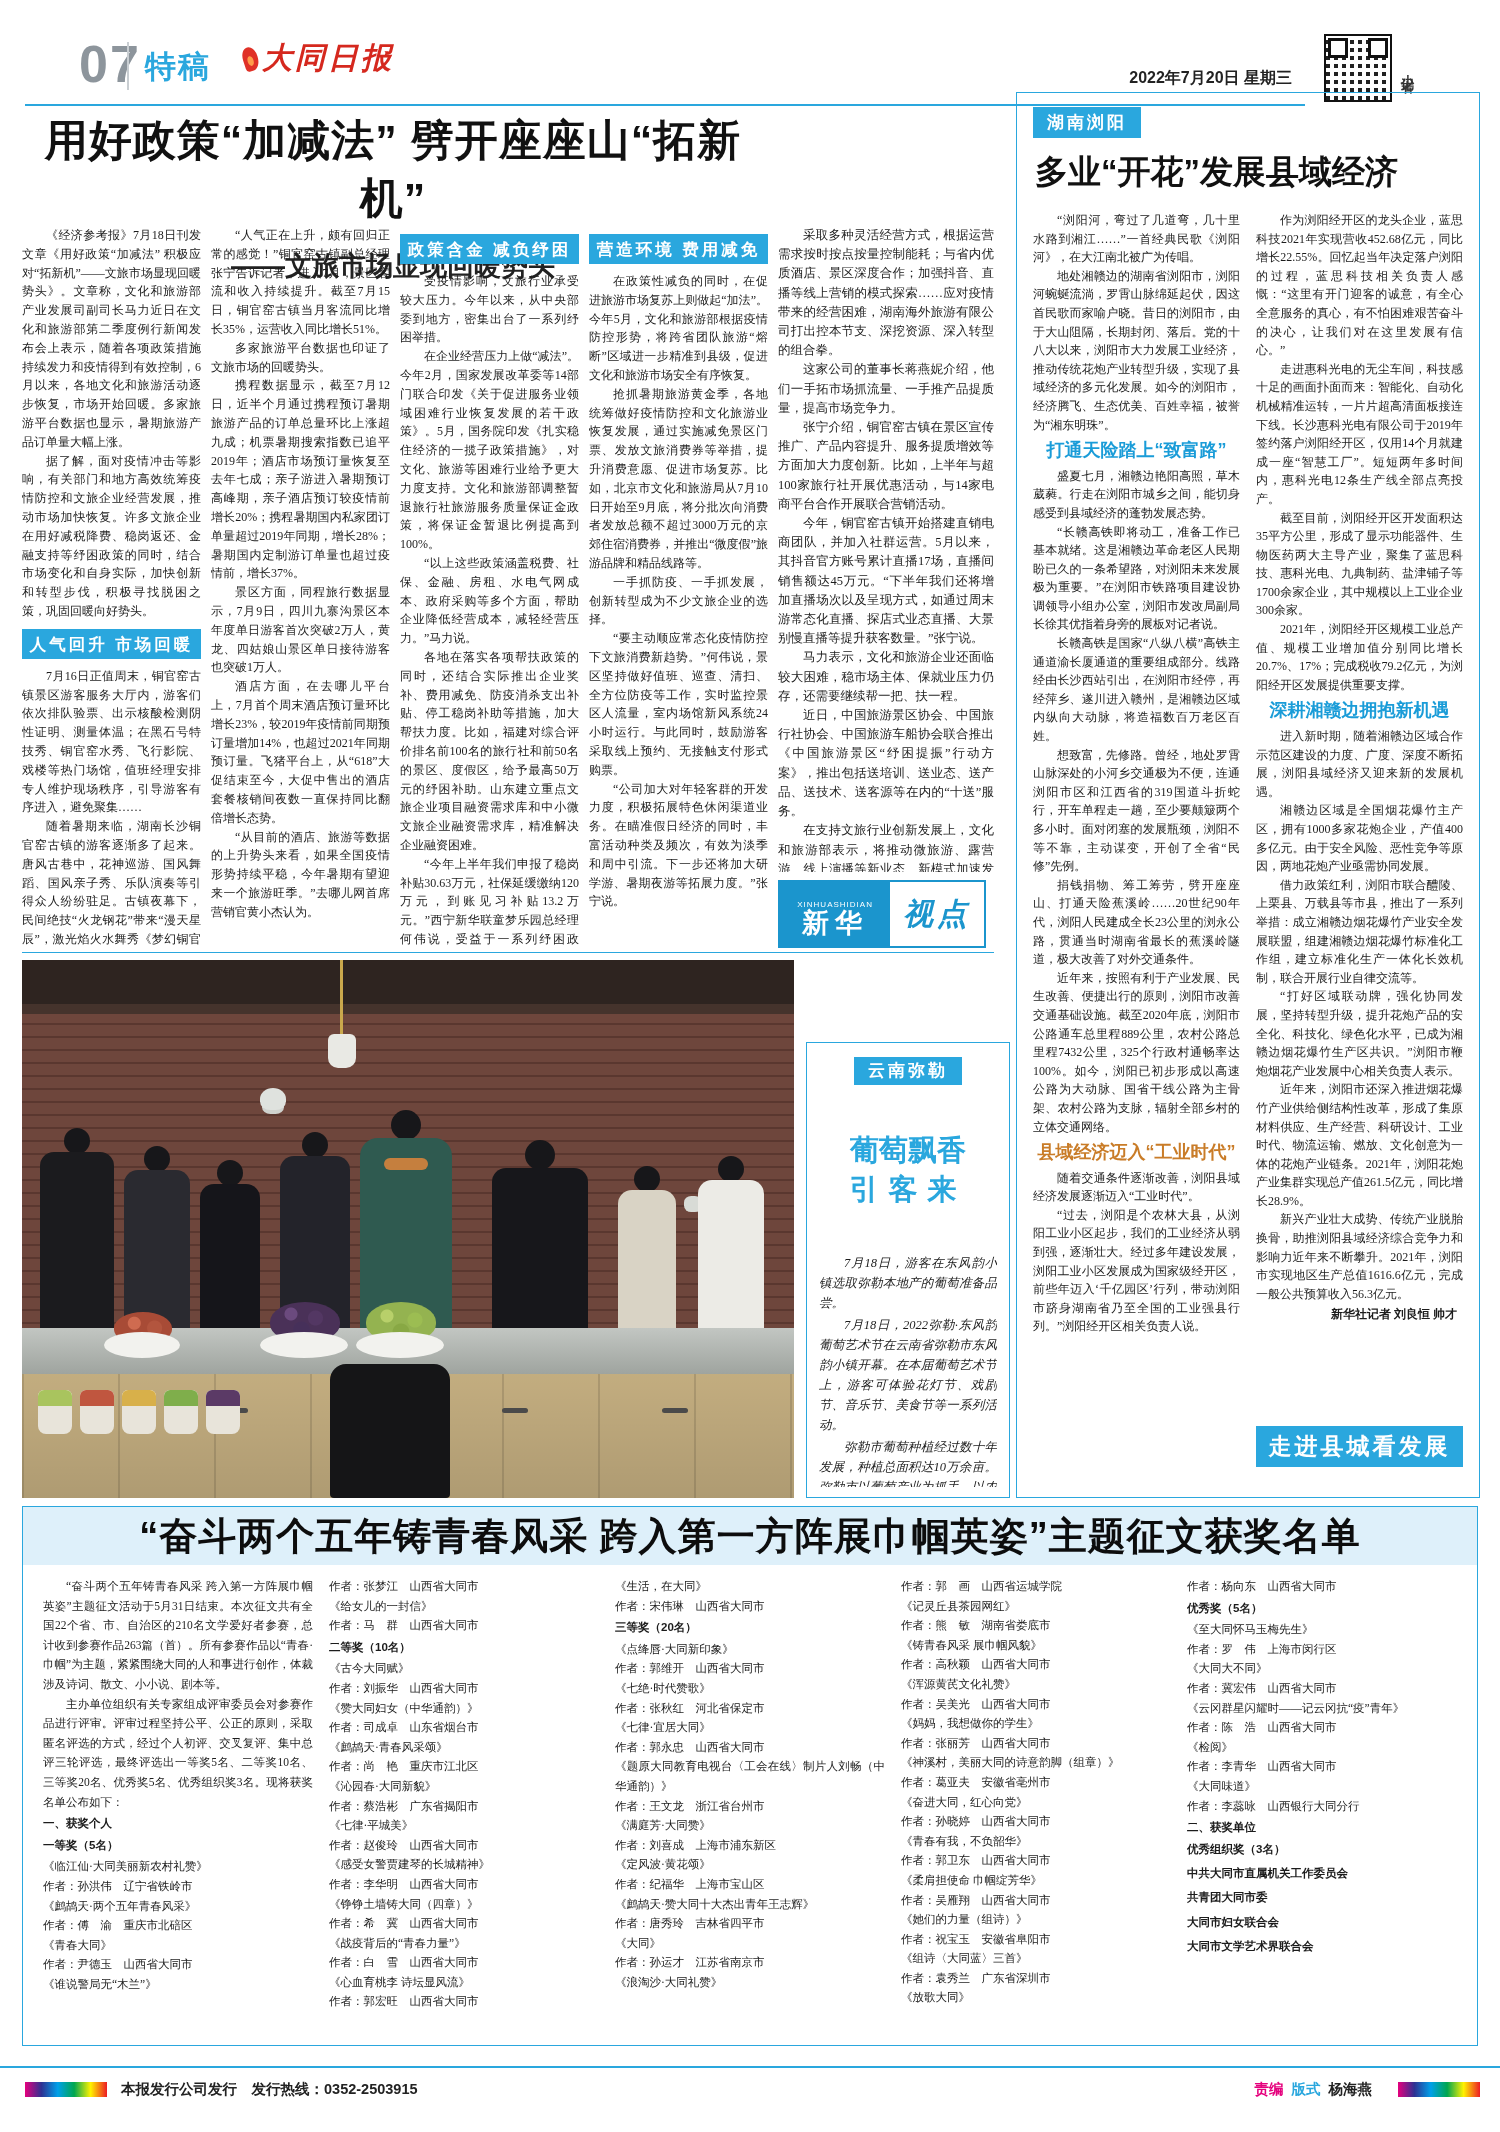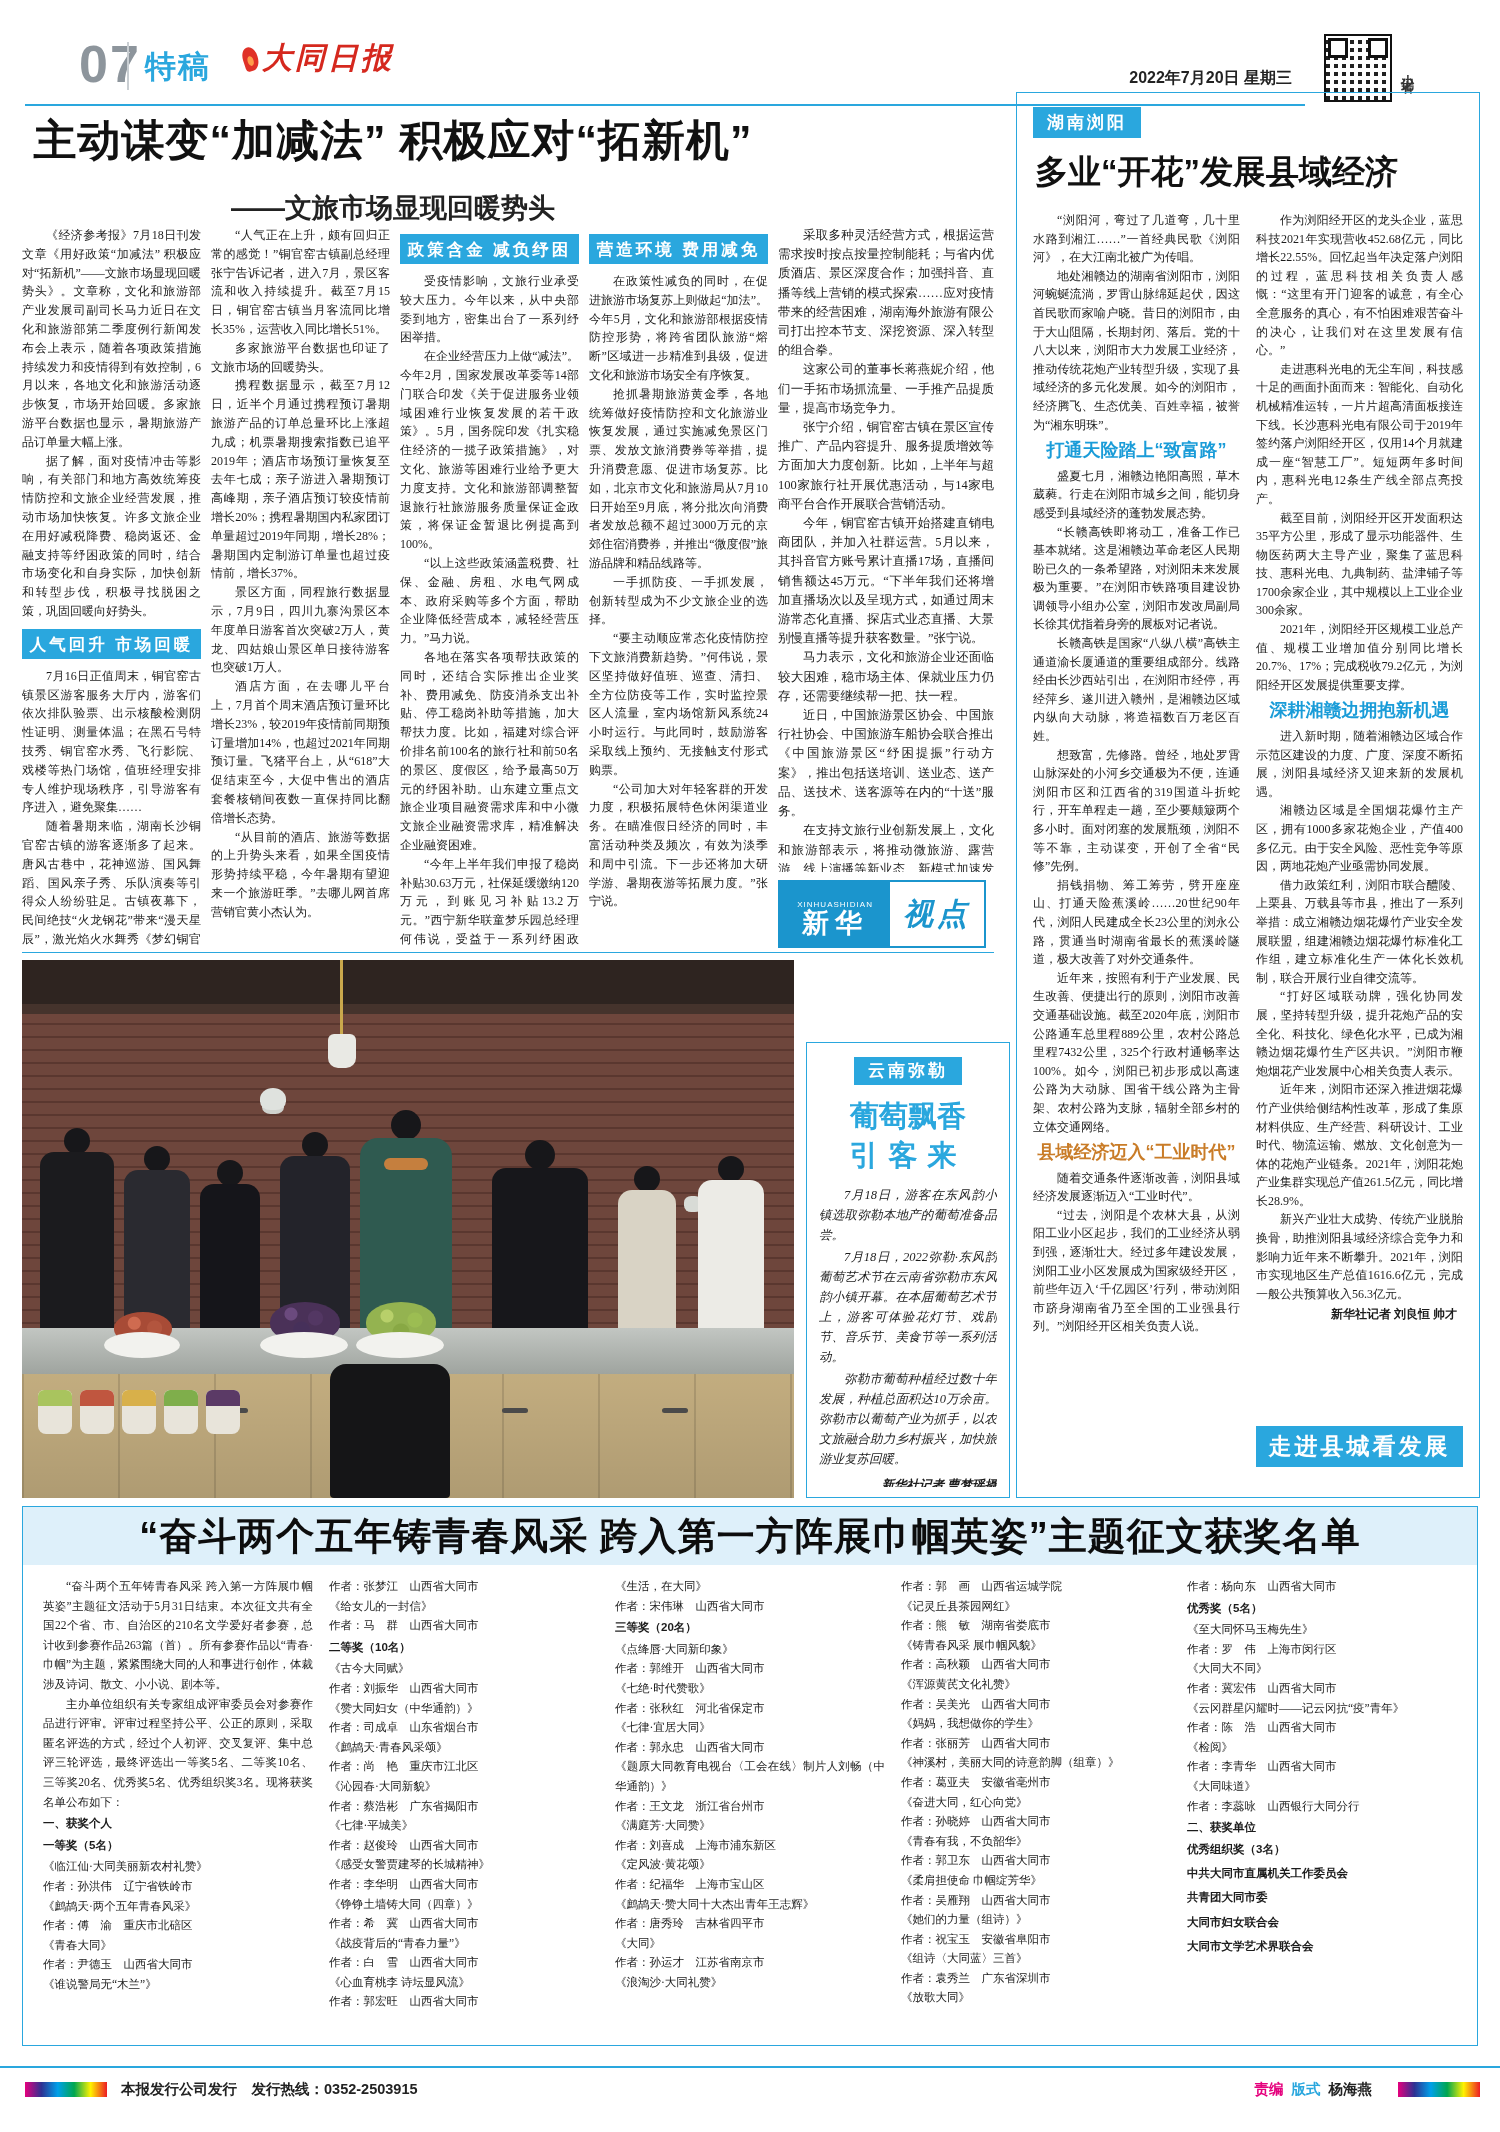--- a/index.html
+++ b/index.html
@@ -80,21 +80,21 @@
   .p-body{width:100%;height:100%;border-radius:14px 14px 6px 6px;background:#202024;margin-top:-2px;}
   .bowl{position:absolute;width:88px;height:26px;background:#f2f2ee;border-radius:50%;top:372px;}
   .grapes{position:absolute;width:70px;height:40px;border-radius:50% 50% 45% 45%;top:342px;}
   .g-purple{background:radial-gradient(circle at 30% 30%,#6b4a7e 6px,transparent 7px),radial-gradient(circle at 65% 40%,#533763 7px,transparent 8px),radial-gradient(circle at 45% 70%,#46305a 8px,transparent 9px),#4a3158;}
   .g-green{background:radial-gradient(circle at 30% 35%,#b8d06a 6px,transparent 7px),radial-gradient(circle at 70% 45%,#9cbd52 7px,transparent 8px),radial-gradient(circle at 50% 75%,#88a844 8px,transparent 9px),#94b350;}
   .g-red{background:radial-gradient(circle at 35% 35%,#cf6b50 6px,transparent 7px),radial-gradient(circle at 70% 50%,#b3553e 7px,transparent 8px),#a84b36;}
   .jar{position:absolute;top:430px;width:34px;height:44px;background:#e8e4da;border-radius:6px 6px 8px 8px;box-shadow:inset 0 10px 0 rgba(255,255,255,.6);}
   .jar i{display:block;height:16px;border-radius:6px 6px 0 0;}
 
   
-  .mile{position:absolute;left:806px;top:1042px;width:204px;height:456px;border:1px solid var(--accent);padding:14px 12px 10px;display:flex;flex-direction:column;overflow:hidden;font-size:12.5px;line-height:20px;}
+  .mile{position:absolute;left:806px;top:1042px;width:204px;height:456px;border:1px solid var(--accent);padding:14px 12px 10px;display:flex;flex-direction:column;overflow:hidden;font-size:12.5px;line-height:20px;gap:34px;}
   .badge{display:inline-block;background:var(--accent);color:#fff;font-family:"Liberation Sans",sans-serif;font-weight:bold;font-size:17px;letter-spacing:3px;padding:4px 14px;}
   .mile .badge{align-self:center;}
   .mile-title{margin:12px 0 10px;text-align:center;font-family:"Liberation Sans",sans-serif;font-weight:bold;color:var(--accent);font-size:29px;line-height:1.35;}
   .mile-title .l2{letter-spacing:10px;}
   .mile-body{flex:1;overflow:hidden;font-style:italic;}
   .mile-body .blk-p{margin-bottom:2px;}
 
   
   .liuyang{position:absolute;left:1016px;top:92px;width:464px;height:1406px;border:1px solid var(--accent);padding:14px 16px 14px;overflow:hidden;}
   .ly-title{margin:12px 0 16px 2px;font-family:"Liberation Sans",sans-serif;font-size:33px;font-weight:bold;color:#111;}
@@ -136,21 +136,21 @@
     </div>
     <div class="hdr-date">2022年7月20日 星期三</div>
     <div class="qr-wrap">
       <div class="qr"></div>
       <div class="qr-label">小记者</div>
     </div>
   </div>
   <div class="hdr-line"></div>
 
   <div class="main-title-wrap">
-    <div class="main-title">主动谋变“加减法”  积极应对“拓新机”</div>
+    <div class="main-title">用好政策“加减法”  劈开座座山“拓新机”</div>
     <div class="main-subtitle">——文旅市场显现回暖势头</div>
   </div>
 
   <div class="main-cols">
     <div class="mcol">
         <div class="blk-p">《经济参考报》7月18日刊发文章《用好政策“加减法” 积极应对“拓新机”——文旅市场显现回暖势头》。文章称，文化和旅游部产业发展司副司长马力近日在文化和旅游部第二季度例行新闻发布会上表示，随着各项政策措施持续发力和疫情得到有效控制，6月以来，各地文化和旅游活动逐步恢复，市场开始回暖。多家旅游平台数据也显示，暑期旅游产品订单量大幅上涨。</div>
         <div class="blk-p">据了解，面对疫情冲击等影响，有关部门和地方高效统筹疫情防控和文旅企业经营发展，推动市场加快恢复。许多文旅企业在用好减税降费、稳岗返还、金融支持等纾困政策的同时，结合市场变化和自身实际，加快创新和转型步伐，积极寻找脱困之策，巩固回暖向好势头。</div>
         <div class="blk-h">人气回升 市场回暖</div>
         <div class="blk-p">7月16日正值周末，铜官窑古镇景区游客服务大厅内，游客们依次排队验票、出示核酸检测阴性证明、测量体温；在黑石号特技秀、铜官窑水秀、飞行影院、戏楼等热门场馆，值班经理安排专人维护现场秩序，引导游客有序进入，避免聚集……</div>
         <div class="blk-p">随着暑期来临，湖南长沙铜官窑古镇的游客逐渐多了起来。唐风古巷中，花神巡游、国风舞蹈、国风亲子秀、乐队演奏等引得众人纷纷驻足。古镇夜幕下，民间绝技“火龙钢花”带来“漫天星辰”，激光焰火水舞秀《梦幻铜官窑》浪漫魔幻，令游客流连忘返。</div>

